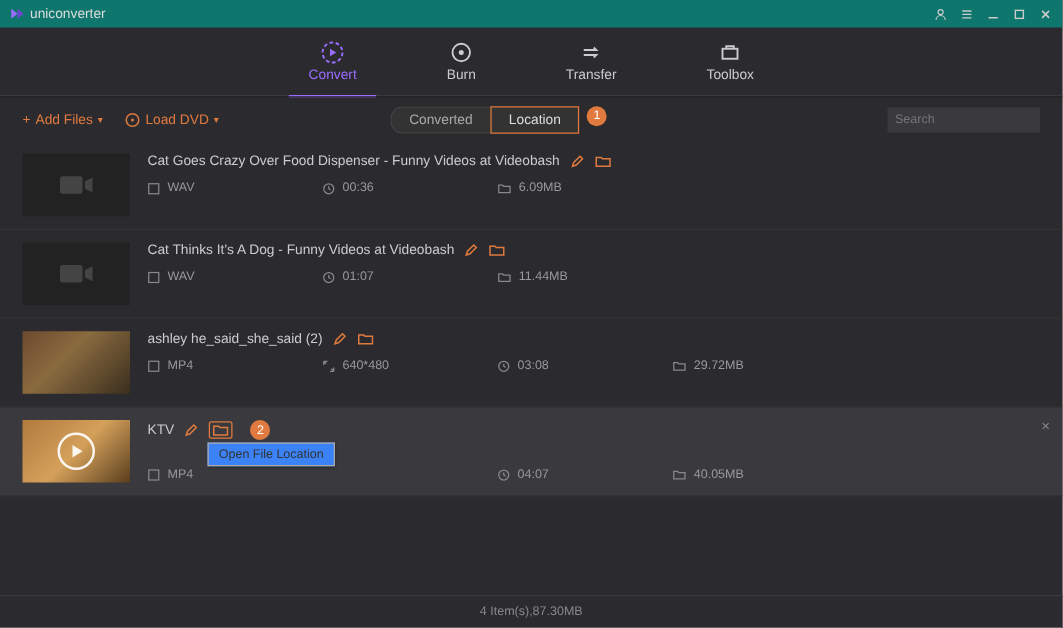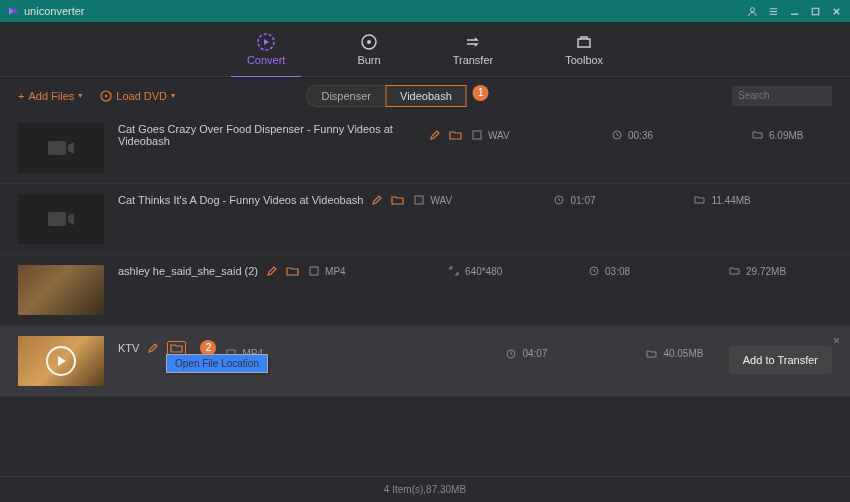--- a/index.html
+++ b/index.html
@@ -17,30 +17,30 @@
 .topnav .icon { width: 20px; height: 20px; display: flex; align-items: center; justify-content: center; }
 .toolbar { height: 36px; display: flex; align-items: center; padding: 0 18px; gap: 18px; border-top: 1px solid #222; }
 .btn-text { color: #e07a3f; font-size: 11px; cursor: pointer; display: flex; align-items: center; gap: 4px; }
 .tabs { display: flex; margin-left: auto; margin-right: auto; position: absolute; left: 50%; transform: translateX(-65%); }
 .toolbar { position: relative; }
 .tabs .tab { padding: 4px 14px; font-size: 11px; color: #aaa; border: 1px solid #444; background: #333; cursor: pointer; }
 .tabs .tab:first-child { border-radius: 10px 0 0 10px; border-right: none; }
 .tabs .tab:last-child { border-radius: 0 10px 10px 0; }
 .tabs .tab.selected { border-color: #e07a3f; color: #ddd; }
 .badge { display: inline-flex; width: 16px; height: 16px; background: #e07a3f; color: #fff; border-radius: 50%; align-items: center; justify-content: center; font-size: 10px; margin-left: 6px; }
-.search { width: 100px; height: 20px; background: #3a3a3e; border: none; color: #aaa; font-size: 10px; padding: 0 6px; }
+.search { width: 122px; height: 20px; background: #3a3a3e; border: none; color: #aaa; font-size: 10px; padding: 0 6px; }
 .list { flex: 1; overflow: hidden; }
 .row { display: flex; align-items: flex-start; padding: 10px 18px; border-bottom: 1px solid #333; gap: 14px; position: relative; }
 .row.highlight { background: #3a3a3e; }
 .thumb { width: 86px; height: 50px; background: #222; display: flex; align-items: center; justify-content: center; flex-shrink: 0; }
 .thumb.photo { background: linear-gradient(135deg, #6b4a2e, #8a6b3f 40%, #3a2e1e); }
 .thumb.photo2 { background: linear-gradient(135deg, #b07a3e, #d4a05a 50%, #5a3e1e); position: relative; }
 .play-overlay { width: 30px; height: 30px; border: 2px solid rgba(255,255,255,0.9); border-radius: 50%; display: flex; align-items: center; justify-content: center; }
 .play-overlay::after { content: ""; border-left: 8px solid rgba(255,255,255,0.9); border-top: 5px solid transparent; border-bottom: 5px solid transparent; margin-left: 2px; }
-.details { flex: 1; display: flex; gap: 10px; font-size: 11px; }
+.details { flex: 1; display: flex; flex-direction: column; gap: 10px; font-size: 11px; }
 .title-line { display: flex; align-items: center; gap: 8px; color: #ccc; }
 .title-line .act-icon { color: #e07a3f; cursor: pointer; display: inline-flex; }
 .meta-line { display: flex; align-items: center; gap: 60px; color: #999; font-size: 10px; }
 .meta-item { display: flex; align-items: center; gap: 6px; min-width: 80px; }
 .close-x { position: absolute; right: 10px; top: 8px; color: #888; cursor: pointer; font-size: 12px; }
 .add-transfer { position: absolute; right: 18px; top: 20px; background: #444; color: #eee; border: none; padding: 8px 14px; font-size: 11px; border-radius: 3px; cursor: pointer; }
 .tooltip { position: absolute; background: #3b82f6; color: #333; font-size: 10px; padding: 3px 8px; border: 1px solid #aaa; box-shadow: 1px 1px 2px rgba(0,0,0,0.3); white-space: nowrap; }
 .footer { height: 26px; background: #2b2b2f; border-top: 1px solid #3a3a3e; font-size: 10px; color: #888; display: flex; align-items: center; justify-content: center; }
 .folder-highlight { border: 1px solid #e07a3f; border-radius: 2px; padding: 0 2px; }
 svg { display: block; }
@@ -137,22 +137,22 @@
       <span>
           <svg width="12" height="12" viewBox="0 0 12 12">
             <circle cx="6" cy="6" r="5" fill="none" stroke="#e07a3f" stroke-width="1.2"></circle>
             <circle cx="6" cy="6" r="1.2" fill="#e07a3f"></circle>
           </svg>
         </span>
       <span>Load DVD</span>
       <span style="font-size:8px;">▾</span>
     </div>
     <div class="tabs">
-      <div class="tab"><span>Dispenser</span></div>
-      <div class="tab selected"><span>Videobash</span></div>
+      <div class="tab"><span>Converted</span></div>
+      <div class="tab selected"><span>Location</span></div>
       <span class="badge">1</span>
     </div>
     <input class="search" style="margin-left: auto;" placeholder="Search">
   </div>
 
   <div class="list">
 
     <div class="row">
       <div class="thumb">
         <svg width="30" height="20" viewBox="0 0 30 20">
@@ -352,21 +352,20 @@
           <div class="meta-item">
               <span>
                 <svg width="11" height="10" viewBox="0 0 11 10">
                   <path d="M1 2h3l1 1h5v5H1z" fill="none" stroke="#888"></path>
                 </svg>
               </span>
               <span>40.05MB</span>
             </div>
         </div>
       </div>
-      <button class="add-transfer">Add to Transfer</button>
     </div>
 
   </div>
 
   <div class="footer">
     <span>4 Item(s),87.30MB</span>
   </div>
 </div>
 
 </body></html>

